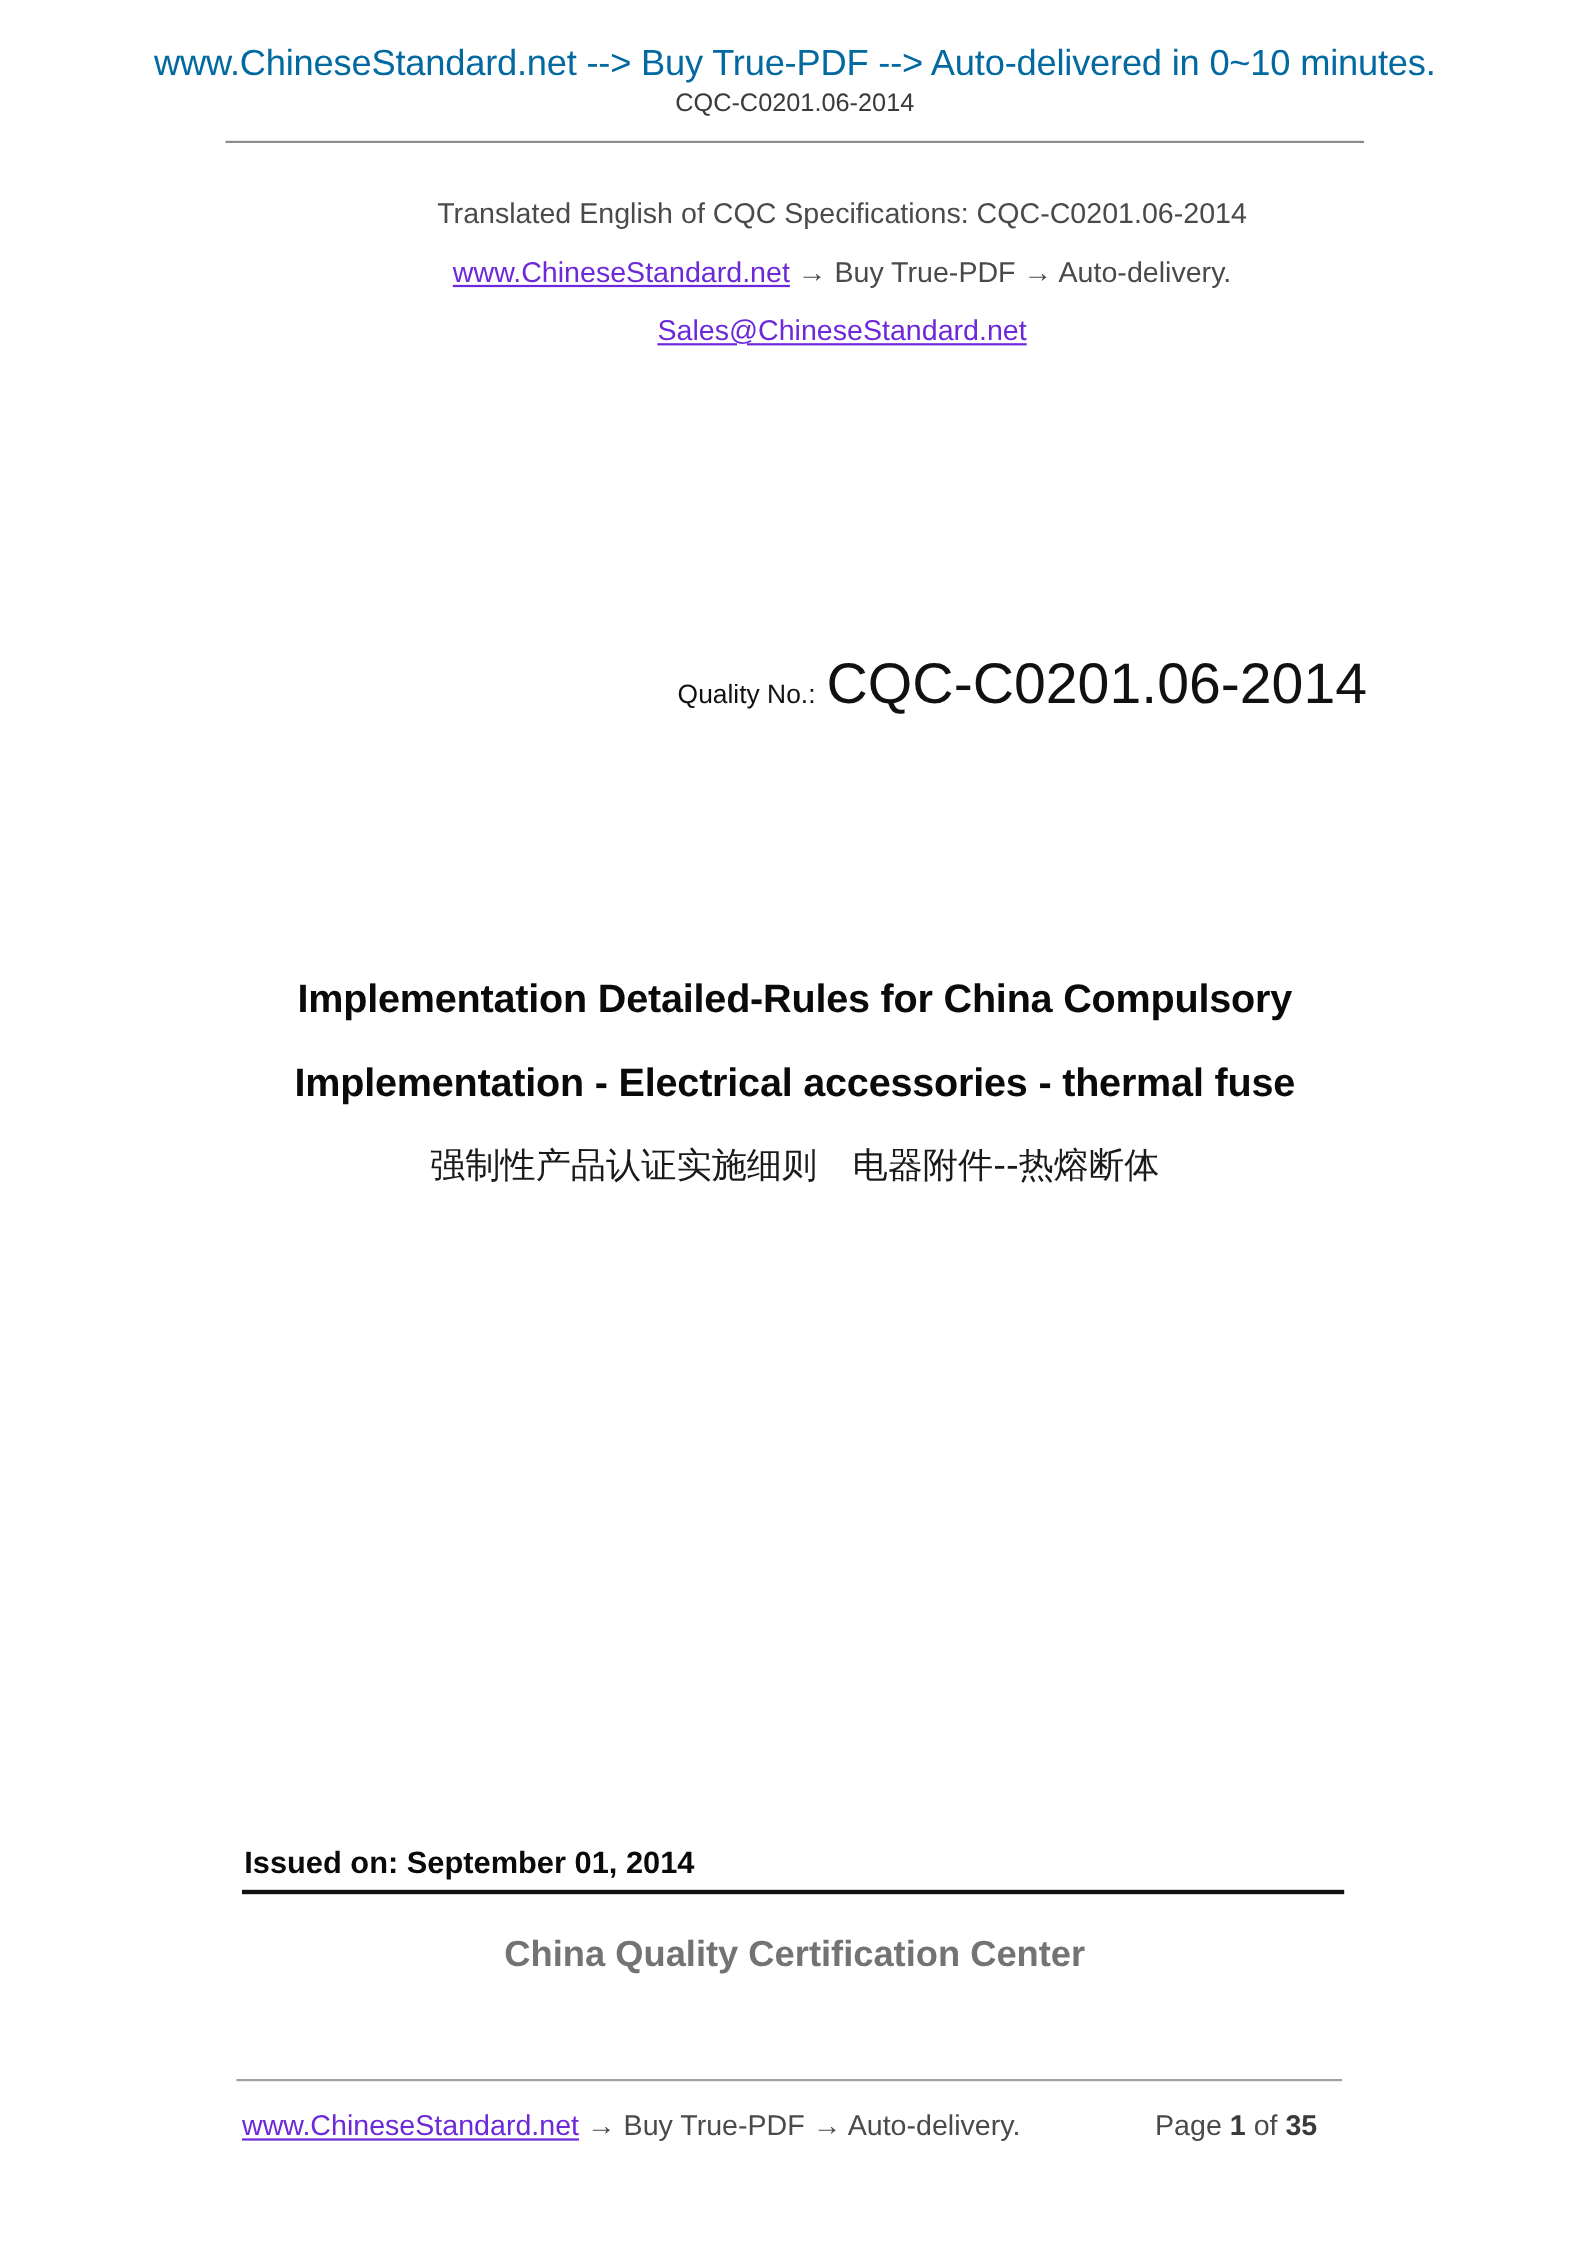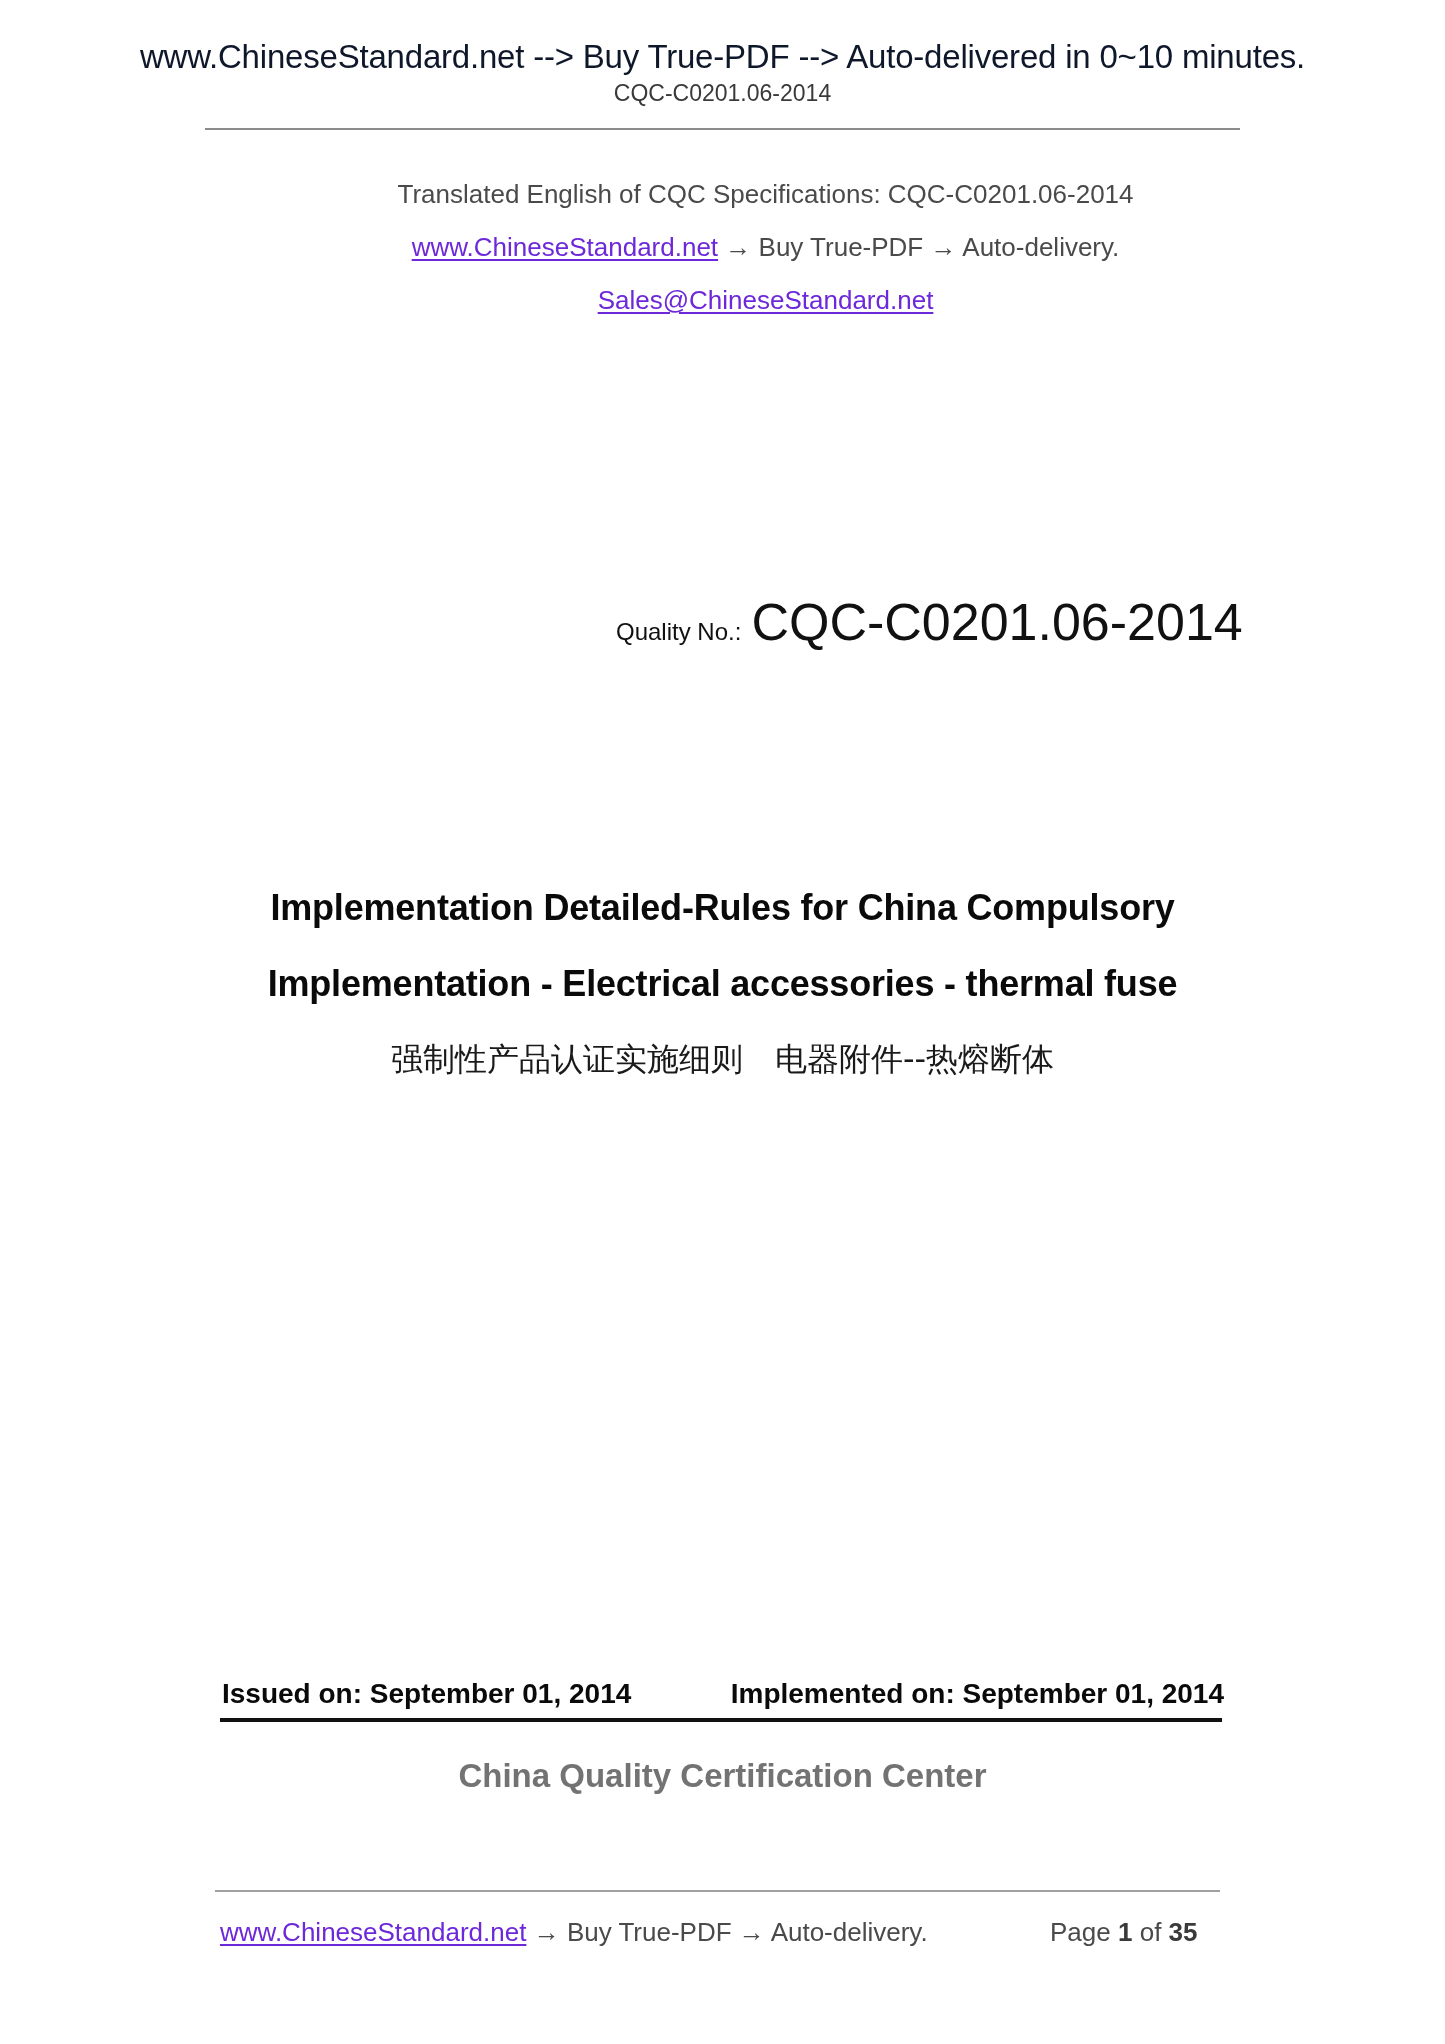--- a/index.html
+++ b/index.html
@@ -15,21 +15,21 @@
       font-family: "Liberation Sans", "DejaVu Sans", sans-serif;
       color: #3c3c3c;
     }
     .abs { position: absolute; }
     .center-x { left: 0; width: 1445px; text-align: center; }
 
     
     #run-header {
       top: 38px;
       font-size: 33px;
-      color: #0f172a;
+      color: #0369a1;
       letter-spacing: -0.2px;
       white-space: nowrap;
     }
     #run-header-code {
       top: 80px;
       font-size: 23px;
       color: #3a3a3a;
     }
     #header-rule {
       top: 128px;
@@ -163,21 +163,20 @@
 <div id="serial" class="abs">
   <span id="serial-label">Quality No.:</span><span id="serial-value">CQC-C0201.06-2014</span>
 </div>
 
 <div id="title-line-1" class="abs center-x title">Implementation Detailed-Rules for China Compulsory</div>
 <div id="title-line-2" class="abs center-x title">Implementation - Electrical accessories - thermal fuse</div>
 <div id="title-cn" class="abs center-x">强制性产品认证实施细则　电器附件--热熔断体</div>
 
 <div id="dates" class="abs">
   <span>Issued on: September 01, 2014</span>
-  <span>Implemented on: September 01, 2014</span>
 </div>
 <div id="dates-rule" class="abs"></div>
 
 <div id="issuer" class="abs center-x">China Quality Certification Center</div>
 
 <div id="footer-rule" class="abs"></div>
 <div id="footer-left" class="abs">
   <span class="link">www.ChineseStandard.net</span>
   <span>→</span>
   <span>Buy True-PDF</span>

